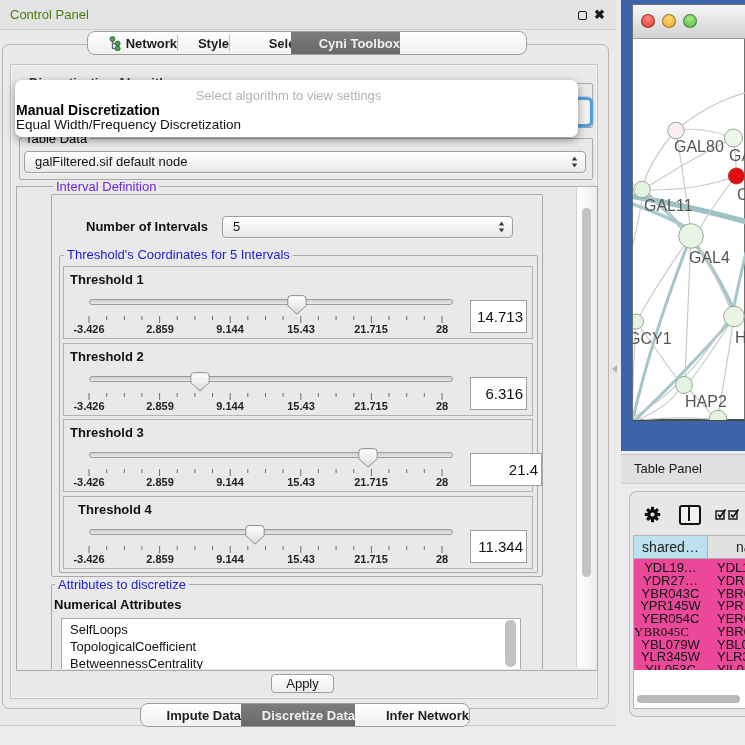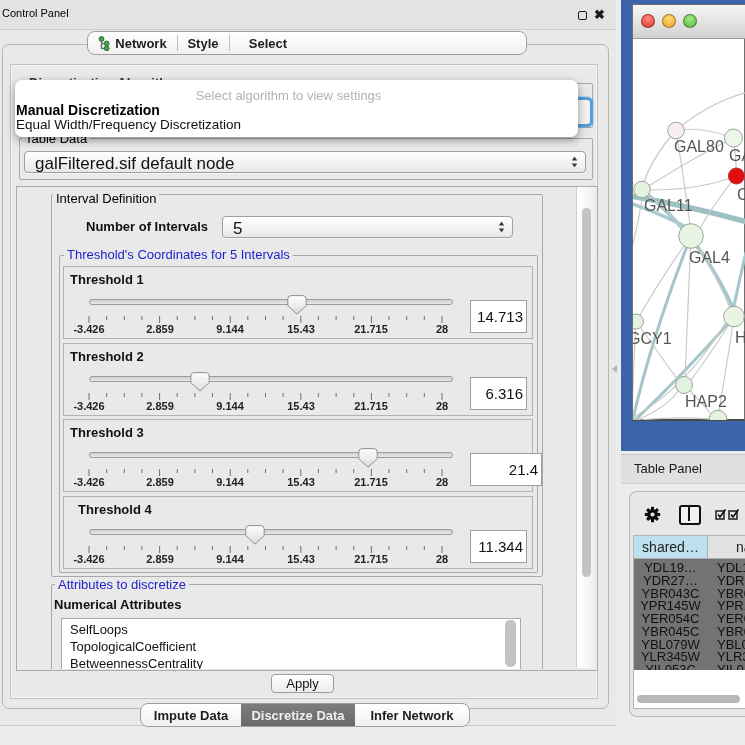--- a/index.html
+++ b/index.html
@@ -2,34 +2,34 @@
 <html><head><meta charset="utf-8">
 <style>
 html,body{margin:0;padding:0;}
 body{width:745px;height:745px;position:relative;overflow:hidden;
  font-family:"Liberation Sans",sans-serif;background:#ececec;}
 .abs{position:absolute;}
 .gb{position:absolute;border:1px solid #a9a9a9;border-radius:2px;}
 .gbt{position:absolute;background:#e9e9e9;padding:0 3px;font-size:13px;line-height:13px;white-space:nowrap;}
 .combo{position:absolute;border:1px solid #9f9f9f;border-radius:4px;
  background:linear-gradient(#ffffff,#efefef 70%,#e7e7e7);box-shadow:0 1px 0 rgba(255,255,255,.6);}
-.combo .ct{position:absolute;left:10px;top:3px;font-size:17px;color:#111;}
+.combo .ct{position:absolute;left:10px;top:3px;font-size:13px;color:#111;}
 .step{position:absolute;right:7px;top:50%;transform:translateY(-50%);width:7px;height:11px;}
-.tabcell{position:absolute;top:0;bottom:0;display:flex;align-items:center;justify-content:center;
+.tabcell{position:absolute;top:0;bottom:0;display:flex;align-items:center;justify-content:flex-end;
  font-size:13px;font-weight:bold;color:#1d1d1d;white-space:nowrap;}
 .sep{position:absolute;top:3px;bottom:3px;width:1px;background:#bdbdbd;}
 .dark{background:linear-gradient(#7d7d7d,#696969);color:#f0f0f0;}
 .vbox{position:absolute;background:#fff;border:1px solid #9e9e9e;font-size:15px;color:#111;text-align:right;}
 .tlab{position:absolute;font-size:11px;font-weight:bold;color:#222;transform:translateX(-50%);white-space:nowrap;}
 .row{position:absolute;font-size:13px;color:#111;white-space:nowrap;}
 </style></head><body>
 
 <div class="abs" style="left:0;top:0;width:616px;height:725px;background:#e9e9e9;"></div>
 <div class="abs" style="left:0;top:0;width:616px;height:29px;background:#e3e3e3;border-bottom:1px solid #cdcdcd;"></div>
-<div class="abs" style="left:2px;top:7px;font-size:11px;color:#000000;">Control Panel</div>
+<div class="abs" style="left:10px;top:7px;font-size:13px;color:#4d7c0f;">Control Panel</div>
 <div class="abs" style="left:578px;top:11px;width:7px;height:7px;border:1.5px solid #1b1b1b;border-radius:2px;"></div>
 <div class="abs" style="left:594px;top:7px;font-size:13px;font-weight:bold;color:#1b1b1b;">✖</div>
 <div class="abs" style="left:0;top:725px;width:616px;height:20px;background:#ececec;border-top:1px solid #c9c9c9;"></div>
 <div class="abs" style="left:2px;top:44px;width:605px;height:663px;background:#e9e9e9;border:1px solid #b6b6b6;border-radius:7px;"></div>
 <div class="abs" style="left:10px;top:64px;width:586px;height:633px;border:1px solid #c2c2c2;box-shadow:inset 0 0 0 1px #f4f4f4;border-radius:1px;"></div>
 <div class="gb" style="left:16px;top:83px;width:575px;height:43px;"></div>
 <div class="gbt" style="left:26px;top:76px;font-weight:bold;color:#333;">Discretization Algorithm</div>
 <div class="abs" style="left:560px;top:97px;width:27px;height:24px;border:3px solid #559ed9;border-radius:6px;background:#f2f2f2;box-shadow:0 0 2px #559ed9;"></div>
 <div class="gb" style="left:19px;top:138px;width:572px;height:40px;"></div>
 <div class="gbt" style="left:22px;top:132px;color:#000;">Table Data</div>
@@ -38,21 +38,21 @@
     <div class="ct" style="left:10px;top:2px;">galFiltered.sif default node</div>
     <svg class="step" viewBox="0 0 7 11">
       <path d="M3.5 0 L6.2 4 L0.8 4 Z" fill="#3a3a3a"></path>
       <path d="M3.5 11 L6.2 7 L0.8 7 Z" fill="#3a3a3a"></path>
     </svg>
   </div>
 <div class="abs" style="left:16px;top:186px;width:580px;height:483px;background:#e9e9e9;border:1px solid #ababab;"></div>
 <div class="abs" style="left:576px;top:187px;width:19px;height:481px;background:linear-gradient(to right,#ffffff,#f7f7f7 55%,#ededed);border-left:1px solid #d0d0d0;"></div>
 <div class="abs" style="left:582px;top:208px;width:9px;height:369px;background:#c3c3c3;border-radius:5px;"></div>
 <div class="gb" style="left:51px;top:194px;width:490px;height:381px;"></div>
-<div class="gbt" style="left:53px;top:192px;color:#000000;">Interval Definition</div>
+<div class="gbt" style="left:53px;top:180px;color:#6d28d9;">Interval Definition</div>
 <div class="abs" style="left:86px;top:219px;font-size:13px;font-weight:bold;color:#111;">Number of Intervals</div>
 <div class="combo" style="left:222px;top:216px;width:289px;height:20px;">
     <div class="ct" style="left:10px;top:2px;">5</div>
     <svg class="step" viewBox="0 0 7 11">
       <path d="M3.5 0 L6.2 4 L0.8 4 Z" fill="#3a3a3a"></path>
       <path d="M3.5 11 L6.2 7 L0.8 7 Z" fill="#3a3a3a"></path>
     </svg>
   </div>
 <div class="gb" style="left:59px;top:255px;width:477px;height:316px;"></div>
 <div class="gbt" style="left:64px;top:248px;color:#2222cc;">Threshold's Coordinates for 5 Intervals</div>
@@ -243,20 +243,21 @@
 <div class="tabcell" style="left:0;width:89px;"><svg width="12" height="15" viewBox="0 0 12 15" style="margin-right:5px;">
         <path d="M3.5 4 V13 M3.5 7.5 H8 M3.5 12.5 H8" stroke="#6a6f7a" stroke-width="1.4" fill="none"></path>
         <circle cx="3.5" cy="3" r="2.4" fill="#4da04f" stroke="#2c7030" stroke-width="1"></circle>
         <circle cx="8.7" cy="7.5" r="2.4" fill="#4da04f" stroke="#2c7030" stroke-width="1"></circle>
         <circle cx="8.7" cy="12.4" r="2.4" fill="#4da04f" stroke="#2c7030" stroke-width="1"></circle>
       </svg>Network</div>
 <div class="sep" style="left:89px;"></div>
 <div class="tabcell" style="left:89px;width:52px;">Style</div>
 <div class="sep" style="left:141px;"></div>
 <div class="tabcell" style="left:141px;width:78px;">Select</div>
+<div class="tabcell dark" style="left:203px;width:109px;">Cyni Toolbox</div>
 </div>
 <div class="abs" style="left:140px;top:703px;width:328px;height:22px;background:linear-gradient(#ffffff,#f0f0f0);border:1px solid #9f9f9f;border-radius:8px;overflow:hidden;">
 <div class="tabcell" style="left:0;width:100px;">Impute Data</div>
 <div class="tabcell" style="left:214px;width:114px;">Infer Network</div>
 <div class="tabcell dark" style="left:100px;width:114px;">Discretize Data</div>
 </div>
 <div class="abs" style="left:15px;top:80px;width:563px;height:57px;background:#fff;border-radius:7px;box-shadow:0 3px 8px rgba(0,0,0,.4);"></div>
 <div class="abs" style="left:7px;top:88px;width:563px;text-align:center;font-size:13px;color:#b3b3b3;">Select algorithm to view settings</div>
 <div class="abs" style="left:16px;top:102px;font-size:14px;font-weight:bold;color:#000;">Manual Discretization</div>
 <div class="abs" style="left:16px;top:117px;font-size:13.5px;color:#111;">Equal Width/Frequency Discretization</div>
@@ -332,34 +333,34 @@
 <div class="abs" style="left:679px;top:505px;width:18px;height:16px;border:2.5px solid #111;border-radius:3px;background:#f2f2f2;"></div>
 <div class="abs" style="left:687.5px;top:505px;width:2.5px;height:16px;background:#111;"></div>
 <svg class="abs" style="left:715px;top:508px;" width="12" height="12" viewBox="0 0 12 12">
     <rect x="1" y="3" width="8" height="8" fill="none" stroke="#111" stroke-width="1.4"></rect>
     <path d="M3 6.5 L5 9 L10.5 1.5" fill="none" stroke="#111" stroke-width="1.6"></path>
   </svg>
 <svg class="abs" style="left:728px;top:508px;" width="12" height="12" viewBox="0 0 12 12">
     <rect x="1" y="3" width="8" height="8" fill="none" stroke="#111" stroke-width="1.4"></rect>
     <path d="M3 6.5 L5 9 L10.5 1.5" fill="none" stroke="#111" stroke-width="1.6"></path>
   </svg>
-<div class="abs" style="left:633px;top:535px;width:112px;height:172px;background:#737373;border:1px solid #b5b5b5;border-right:none;overflow:hidden;">
+<div class="abs" style="left:633px;top:535px;width:112px;height:172px;background:#ec4899;border:1px solid #b5b5b5;border-right:none;overflow:hidden;">
 <div class="abs" style="left:0;top:0;width:73px;height:22px;background:#bfe0ef;border-right:1px solid #9fb7c2;border-bottom:1px solid #adadad;text-align:center;font-size:14px;line-height:22px;color:#222;">shared…</div>
 <div class="abs" style="left:74px;top:0;width:38px;height:22px;background:#e2e2e2;border-bottom:1px solid #adadad;font-size:14px;line-height:22px;color:#222;padding-left:28px;">na</div>
 <div class="row" style="left:0;top:24.0px;width:73px;text-align:center;">YDL19…</div>
 <div class="row" style="left:83px;top:24.0px;">YDL1</div>
 <div class="row" style="left:0;top:36.8px;width:73px;text-align:center;">YDR27…</div>
 <div class="row" style="left:83px;top:36.8px;">YDR2</div>
 <div class="row" style="left:0;top:49.5px;width:73px;text-align:center;">YBR043C</div>
 <div class="row" style="left:83px;top:49.5px;">YBR0</div>
 <div class="row" style="left:0;top:62.2px;width:73px;text-align:center;">YPR145W</div>
 <div class="row" style="left:83px;top:62.2px;">YPR1</div>
 <div class="row" style="left:0;top:75.0px;width:73px;text-align:center;">YER054C</div>
 <div class="row" style="left:83px;top:75.0px;">YER0</div>
-<div class="row" style="left:0;top:87.8px;width:73px;text-align:center;">YBR045C</div>
+<div class="row" style="left:0;top:87.8px;width:73px;font-family:Liberation Serif, serif;">YBR045C</div>
 <div class="row" style="left:83px;top:87.8px;">YBR0</div>
 <div class="row" style="left:0;top:100.5px;width:73px;text-align:center;">YBL079W</div>
 <div class="row" style="left:83px;top:100.5px;">YBL0</div>
 <div class="row" style="left:0;top:113.2px;width:73px;text-align:center;">YLR345W</div>
 <div class="row" style="left:83px;top:113.2px;">YLR3</div>
 <div class="row" style="left:0;top:126.0px;width:73px;text-align:center;">YIL053C</div>
 <div class="row" style="left:83px;top:126.0px;">YIL0</div>
 <div class="abs" style="left:0;top:134px;width:112px;height:38px;background:#fff;"></div>
 <div class="abs" style="left:3px;top:159px;width:103px;height:8px;background:#b9b9b9;border-radius:4px;"></div>
 </div>

